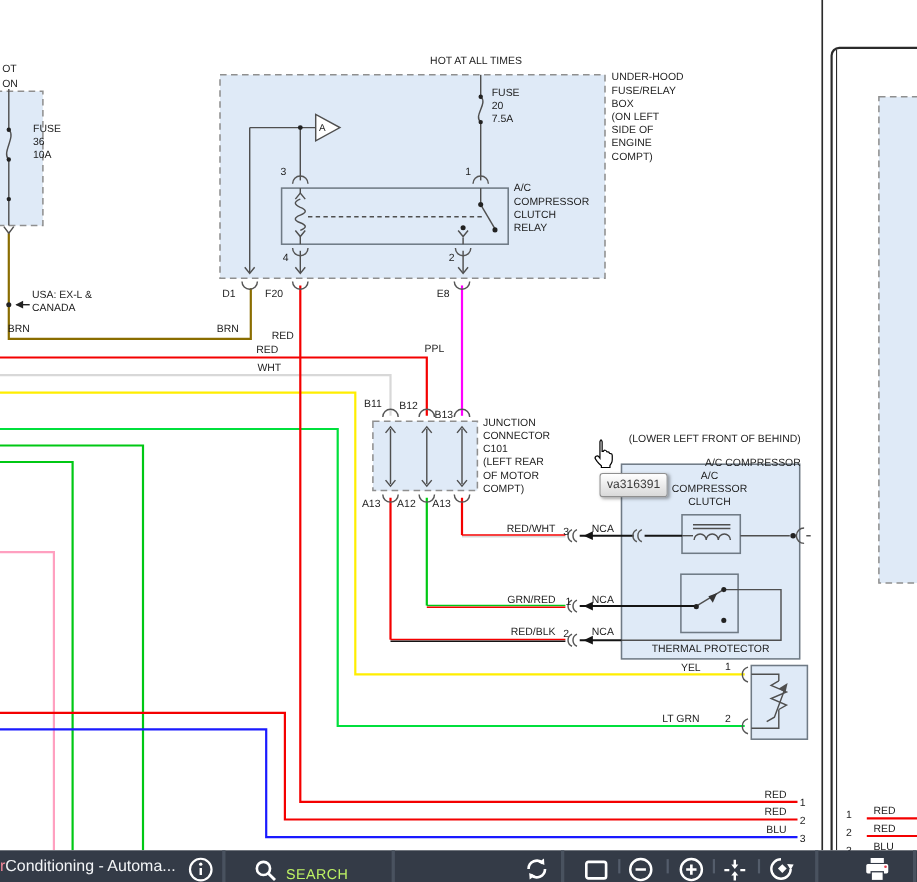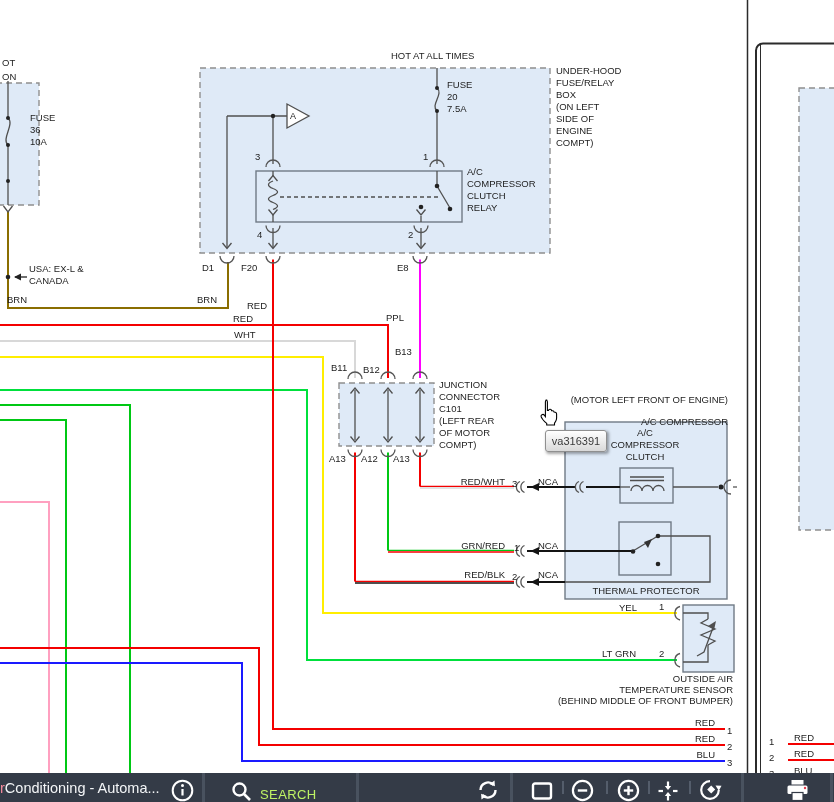--- a/index.html
+++ b/index.html
@@ -225,52 +225,49 @@
 (ON LEFT
 SIDE OF
 ENGINE
 COMPT)</div>
   <div class="lbl" style="left:247px;top:300px">RED</div>
   <div class="lbl" style="left:233px;top:313px">RED</div>
   <div class="lbl" style="left:234px;top:329px">WHT</div>
   <div class="lbl" style="left:386px;top:312px">PPL</div>
   <div class="lbl" style="left:331px;top:362px">B11</div>
   <div class="lbl" style="left:363px;top:364px">B12</div>
-  <div class="lbl" style="left:395px;top:346px">B13</div>
+  <div class="lbl" style="left:395px;top:372px">B13</div>
   <div class="lbl" style="left:329px;top:453px">A13</div>
   <div class="lbl" style="left:361px;top:453px">A12</div>
   <div class="lbl" style="left:393px;top:453px">A13</div>
   <div class="lbl" style="left:439px;top:379px">JUNCTION
 CONNECTOR
 C101
 (LEFT REAR
 OF MOTOR
 COMPT)</div>
-  <div class="lbl r" style="left:560px;top:394px;width:168px">(MOTOR LEFT FRONT OF ENGINE)</div>
+  <div class="lbl r" style="left:560px;top:394px;width:168px">(LOWER LEFT FRONT OF BEHIND)</div>
   <div class="lbl r" style="left:560px;top:416px;width:168px">A/C COMPRESSOR</div>
   <div class="lbl c" style="left:597px;top:427px;width:96px">A/C
 COMPRESSOR
 CLUTCH</div>
   <div class="lbl c" style="left:582px;top:585px;width:128px">THERMAL PROTECTOR</div>
   <div class="lbl r" style="left:440px;top:476px;width:65px">RED/WHT</div>
   <div class="lbl" style="left:512px;top:478px">3</div>
   <div class="lbl" style="left:538px;top:476px">NCA</div>
   <div class="lbl r" style="left:440px;top:540px;width:65px">GRN/RED</div>
   <div class="lbl" style="left:514px;top:542px">1</div>
   <div class="lbl" style="left:538px;top:540px">NCA</div>
   <div class="lbl r" style="left:440px;top:569px;width:65px">RED/BLK</div>
   <div class="lbl" style="left:512px;top:571px">2</div>
   <div class="lbl" style="left:538px;top:569px">NCA</div>
   <div class="lbl r" style="left:600px;top:602px;width:37px">YEL</div>
   <div class="lbl" style="left:659px;top:601px">1</div>
   <div class="lbl r" style="left:598px;top:648px;width:38px">LT GRN</div>
   <div class="lbl" style="left:659px;top:648px">2</div>
-  <div class="lbl r" style="left:540px;top:673px;width:193px;line-height:11px">OUTSIDE AIR
-TEMPERATURE SENSOR
-(BEHIND MIDDLE OF FRONT BUMPER)</div>
   <div class="lbl r" style="left:680px;top:717px;width:35px">RED</div>
   <div class="lbl" style="left:727px;top:725px">1</div>
   <div class="lbl r" style="left:680px;top:733px;width:35px">RED</div>
   <div class="lbl" style="left:727px;top:741px">2</div>
   <div class="lbl r" style="left:680px;top:749px;width:35px">BLU</div>
   <div class="lbl" style="left:727px;top:757px">3</div>
   <div class="lbl" style="left:769px;top:736px">1</div>
   <div class="lbl" style="left:794px;top:732px">RED</div>
   <div class="lbl" style="left:769px;top:752px">2</div>
   <div class="lbl" style="left:794px;top:748px">RED</div>

